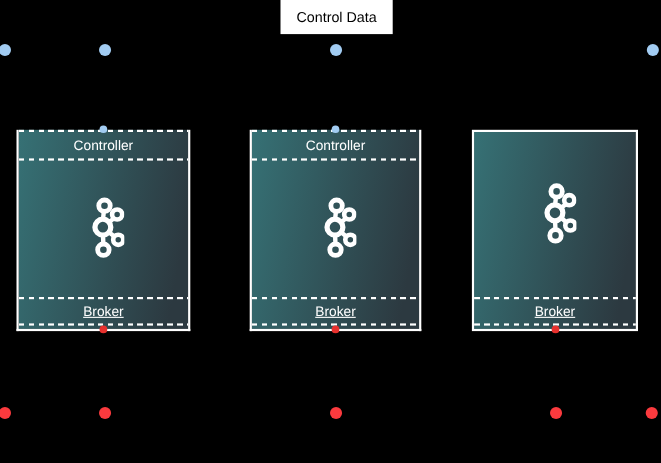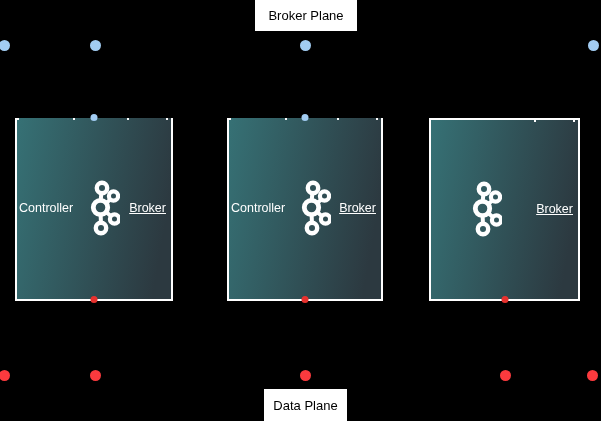--- a/index.html
+++ b/index.html
@@ -14,21 +14,21 @@
   }
   .plane-label.control{left:255px;top:0;width:102px;height:31px;}
   .plane-label.data{left:264px;top:389px;width:83px;height:32px;}
 
   .dot{position:absolute;width:11px;height:11px;border-radius:50%;}
   .dot.blue{background:#a2ccf2;}
   .dot.red{background:#fb3a3e;}
 
   .node{
     position:absolute;top:118px;height:183px;box-sizing:border-box;
-    display:flex;flex-direction:row;
+    display:flex;flex-direction:column;
     background:linear-gradient(100deg,#367175 0%,#2c3940 90%);
     border:2px solid #ffffff;border-top:none;
   }
   .node.no-controller{border-top:2px solid #ffffff;}
   .node-1{left:15px;width:158px;}
   .node-2{left:227px;width:156px;}
   .node-3{left:429px;width:151px;}
 
   .dash{
     flex:0 0 2px;height:2px;
@@ -50,22 +50,21 @@
   .small-dot.top{top:-4px;}
   .small-dot.bottom{bottom:-4px;}
   .small-dot.blue{background:#a2ccf2;}
   .small-dot.red{background:#e8312e;}
 </style>
 </head>
 <body>
 
 <div class="canvas">
 
-  <div class="plane-label control">Broker Plane</div>
-  <div class="plane-label data">Data Plane</div>
+  <div class="plane-label control">Control Data</div>
 
   <span class="dot blue" style="left:-1px;top:40px"></span>
   <span class="dot blue" style="left:90px;top:40px"></span>
   <span class="dot blue" style="left:300px;top:40px"></span>
   <span class="dot blue" style="left:588px;top:40px"></span>
 
   <span class="dot red" style="left:-1px;top:370px"></span>
   <span class="dot red" style="left:90px;top:370px"></span>
   <span class="dot red" style="left:300px;top:370px"></span>
   <span class="dot red" style="left:500px;top:370px"></span>

